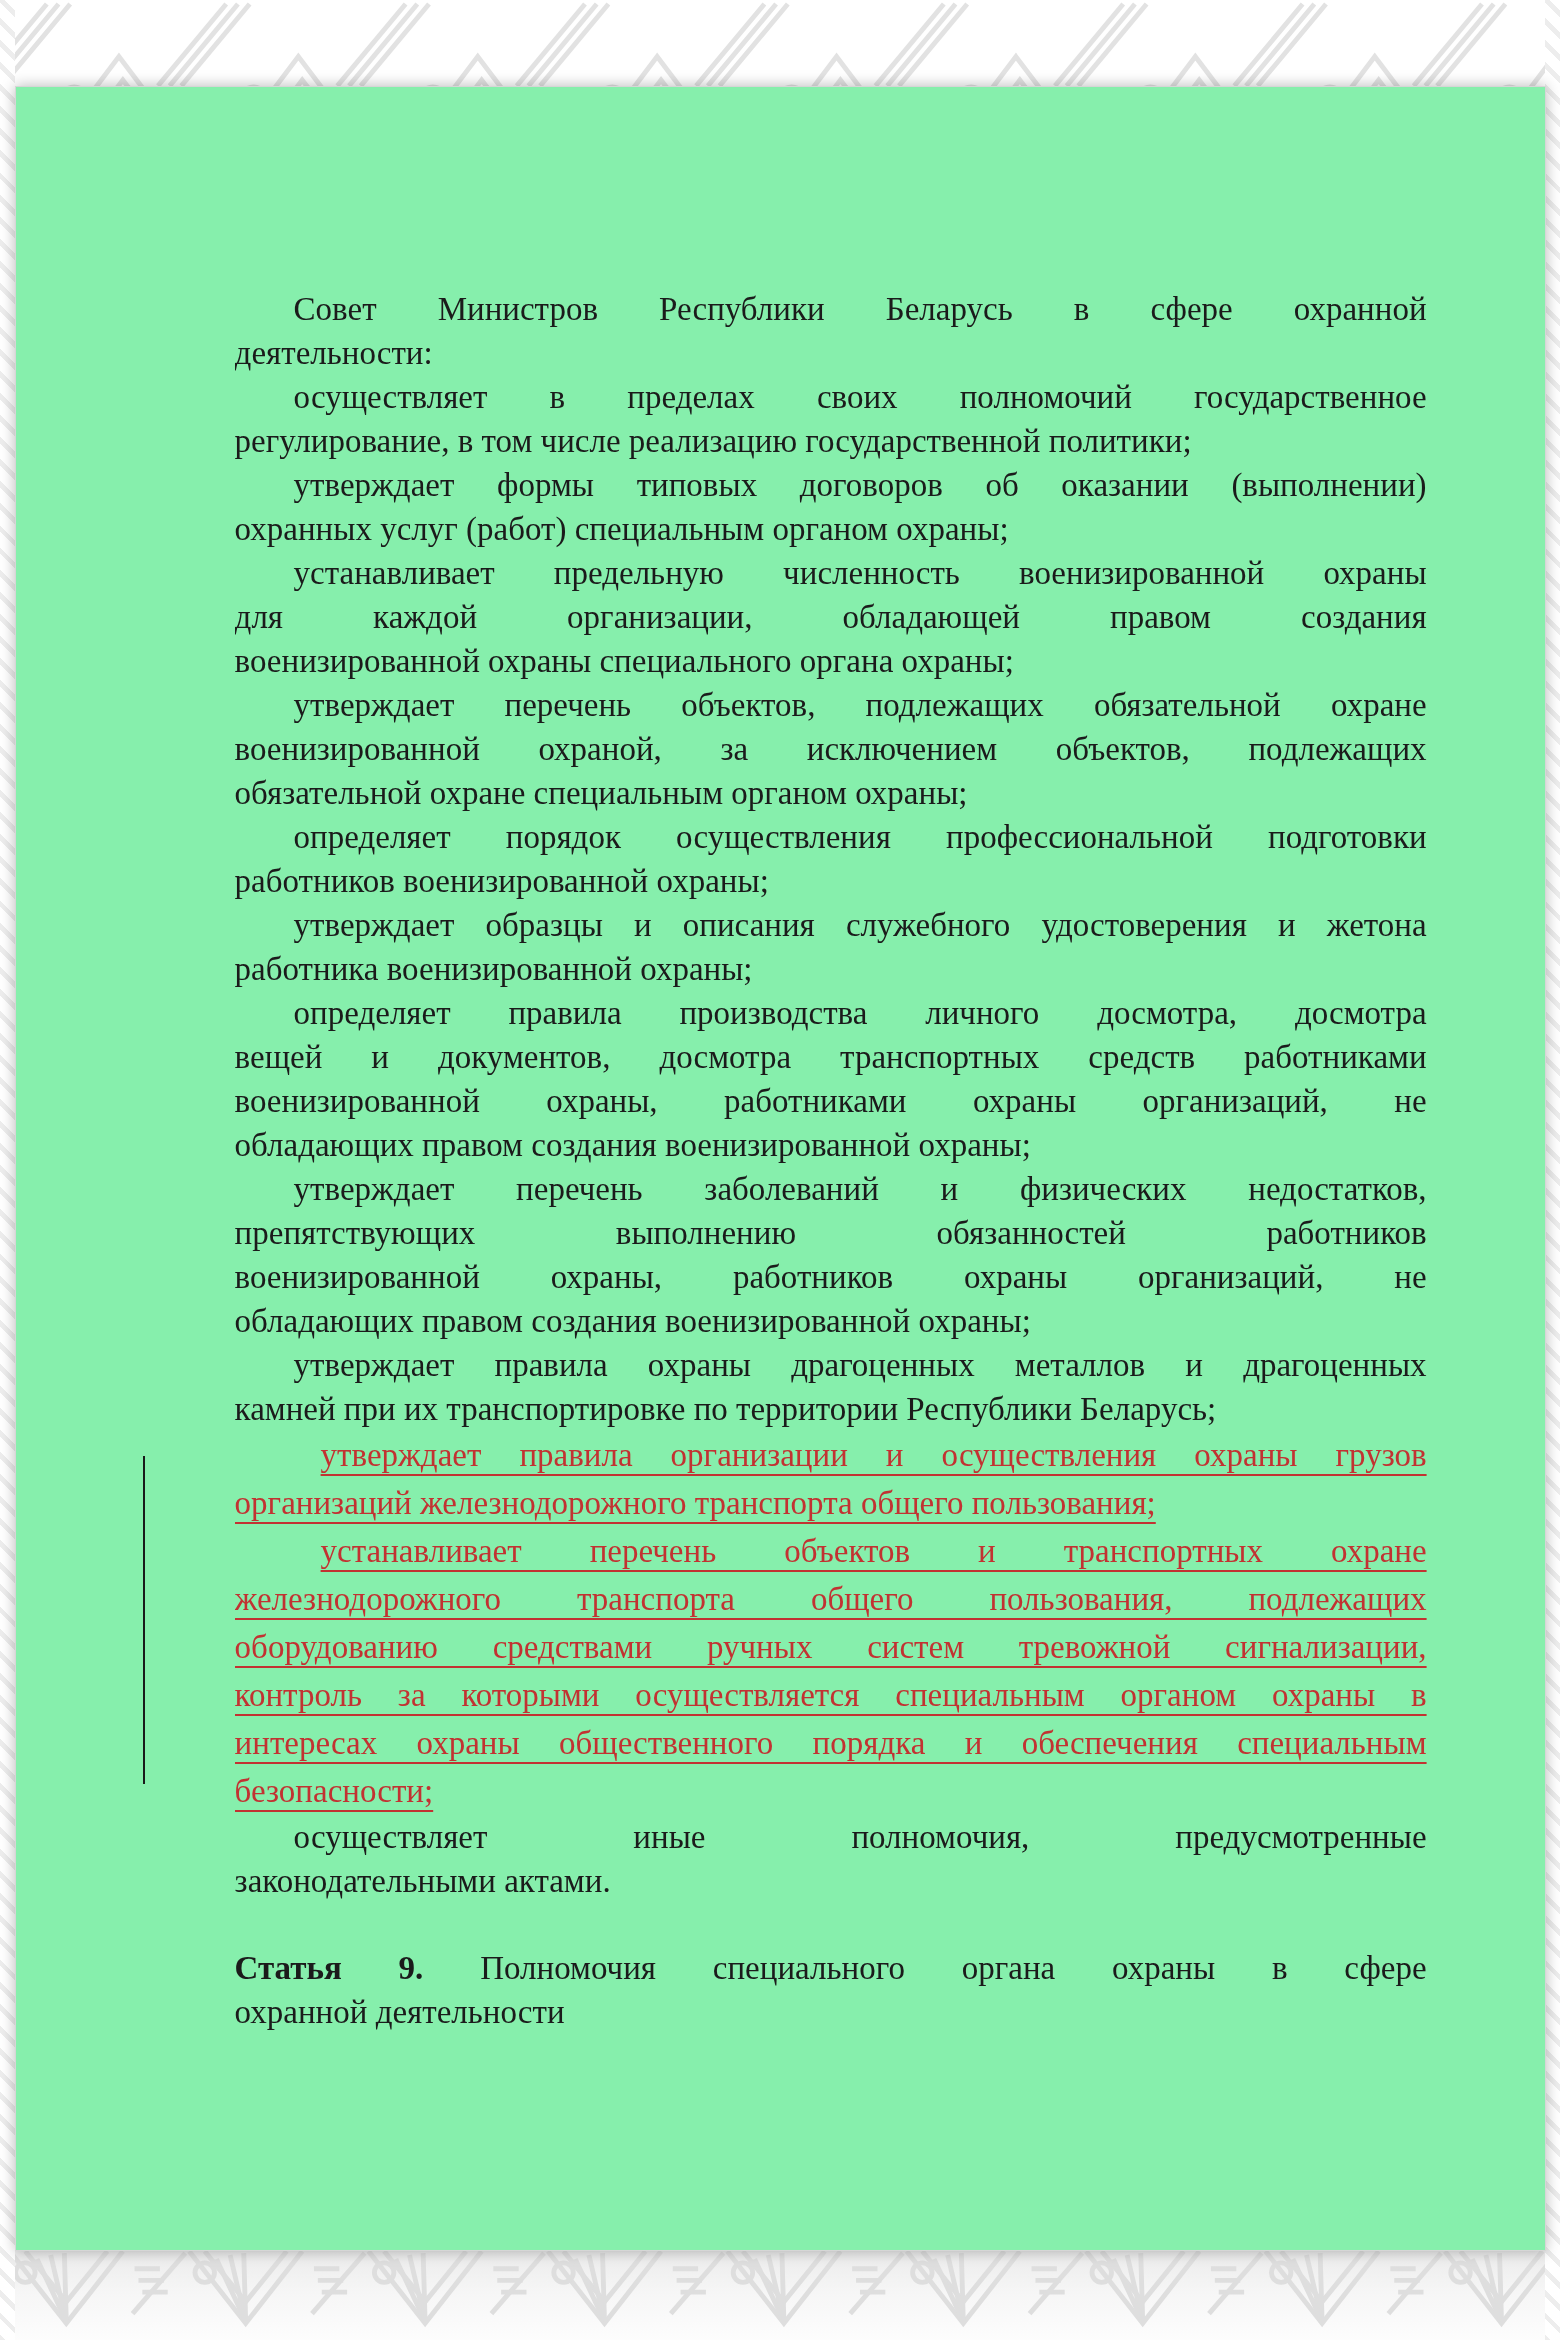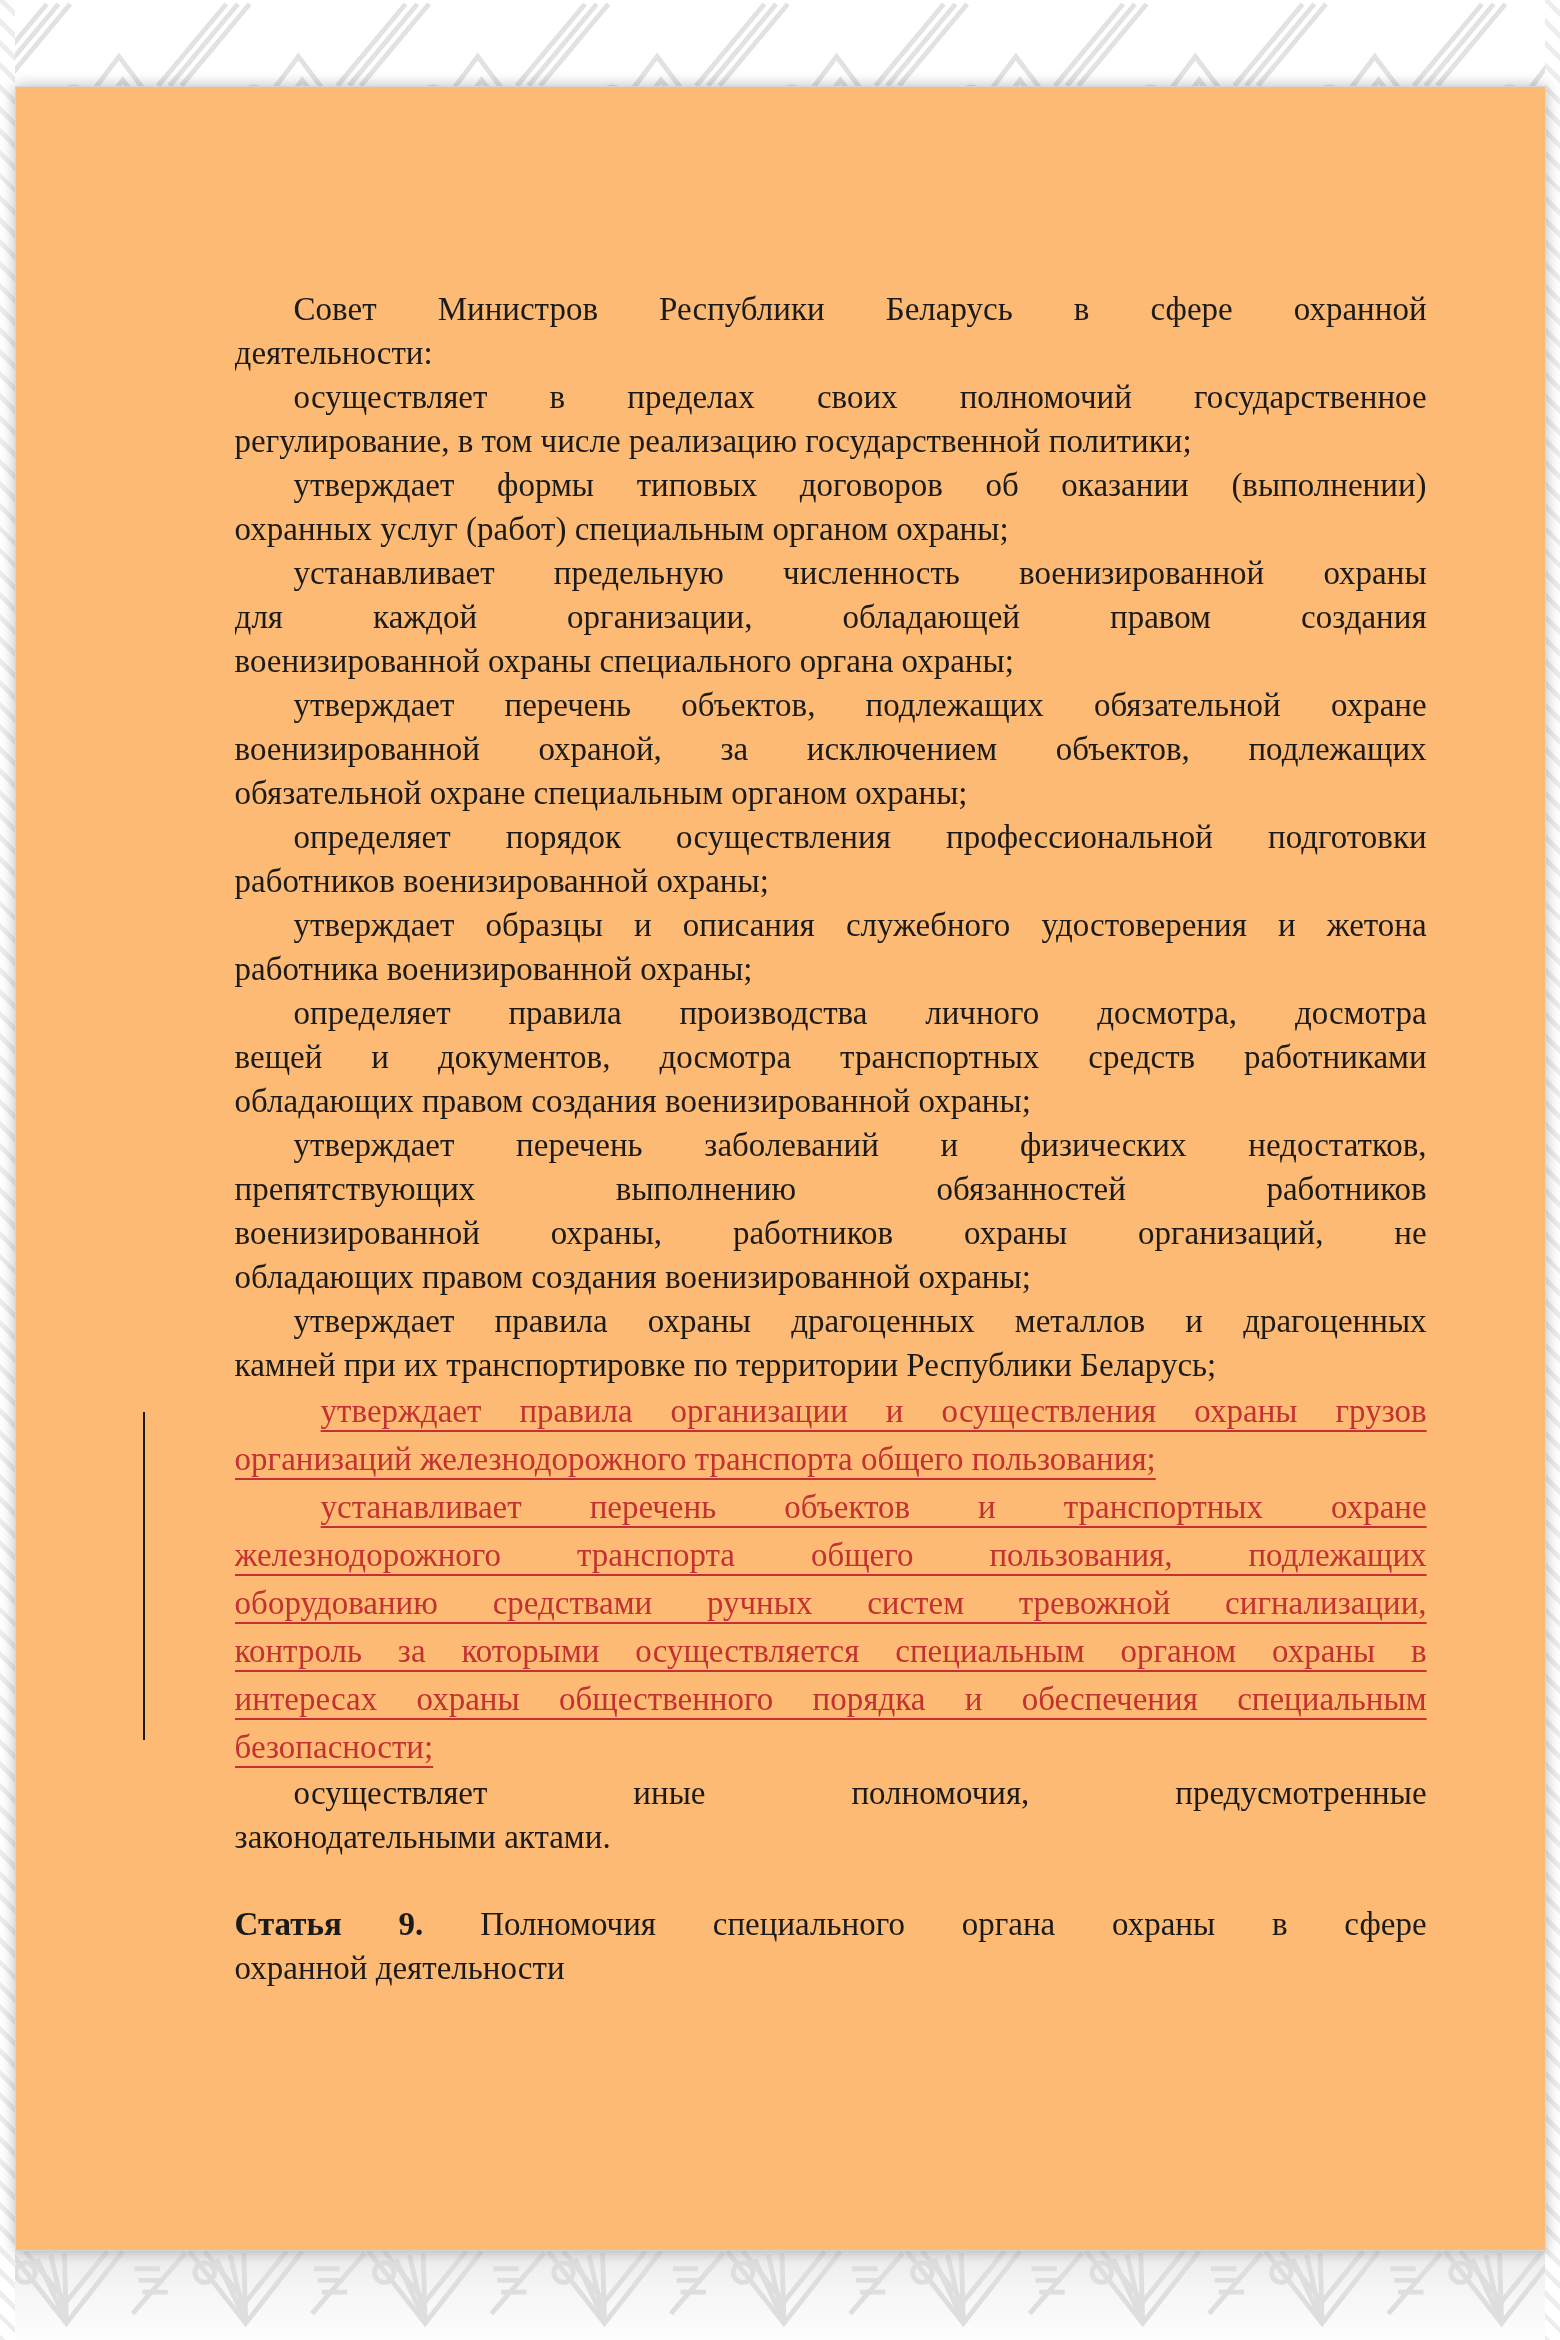--- a/index.html
+++ b/index.html
@@ -8,21 +8,21 @@
 
   
   .band{position:absolute;left:0;width:1560px;overflow:hidden;background:#fff;}
   .band.top{top:0;height:86px;}
   .band.bottom{top:2251px;height:90px;background:linear-gradient(180deg,#ebebeb 0,#f6f6f6 45%,#fdfdfd 100%);}
   .side-strip{position:absolute;top:0;bottom:0;width:14.6px;background:repeating-linear-gradient(45deg,#ededed 0 4.9px,#ffffff 4.9px 15.6px);}
   .side-strip.left{left:0;}
   .side-strip.right{right:0;}
 
   
-  .sheet{position:absolute;left:14.6px;top:86px;width:1531px;height:2165px;background:#fdba74;
+  .sheet{position:absolute;left:14.6px;top:86px;width:1531px;height:2165px;background:#86efac;
          border:1px solid #d6d6d6;box-shadow:0 0 13.7px rgba(0,0,0,.28);}
 
   
   .text-block{position:absolute;left:219px;top:200px;width:1192px;color:var(--text-color,#1b1b1b);
               font-size:33px;}
   .line{height:44px;line-height:44px;text-align:justify;text-align-last:justify;overflow:hidden;}
   .line.last{text-align-last:left;}
   .para .line:first-child{text-indent:59px;}
 
   .ins-wrap{position:relative;}
@@ -120,20 +120,21 @@
             <div class="line">определяет порядок осуществления профессиональной подготовки</div>
             <div class="line last">работников военизированной охраны;</div>
           </div>
           <div class="para">
             <div class="line">утверждает образцы и описания служебного удостоверения и жетона</div>
             <div class="line last">работника военизированной охраны;</div>
           </div>
           <div class="para">
             <div class="line">определяет правила производства личного досмотра, досмотра</div>
             <div class="line">вещей и документов, досмотра транспортных средств работниками</div>
+            <div class="line">военизированной охраны, работниками охраны организаций, не</div>
             <div class="line last">обладающих правом создания военизированной охраны;</div>
           </div>
           <div class="para">
             <div class="line">утверждает перечень заболеваний и физических недостатков,</div>
             <div class="line">препятствующих выполнению обязанностей работников</div>
             <div class="line">военизированной охраны, работников охраны организаций, не</div>
             <div class="line last">обладающих правом создания военизированной охраны;</div>
           </div>
           <div class="para">
             <div class="line">утверждает правила охраны драгоценных металлов и драгоценных</div>

